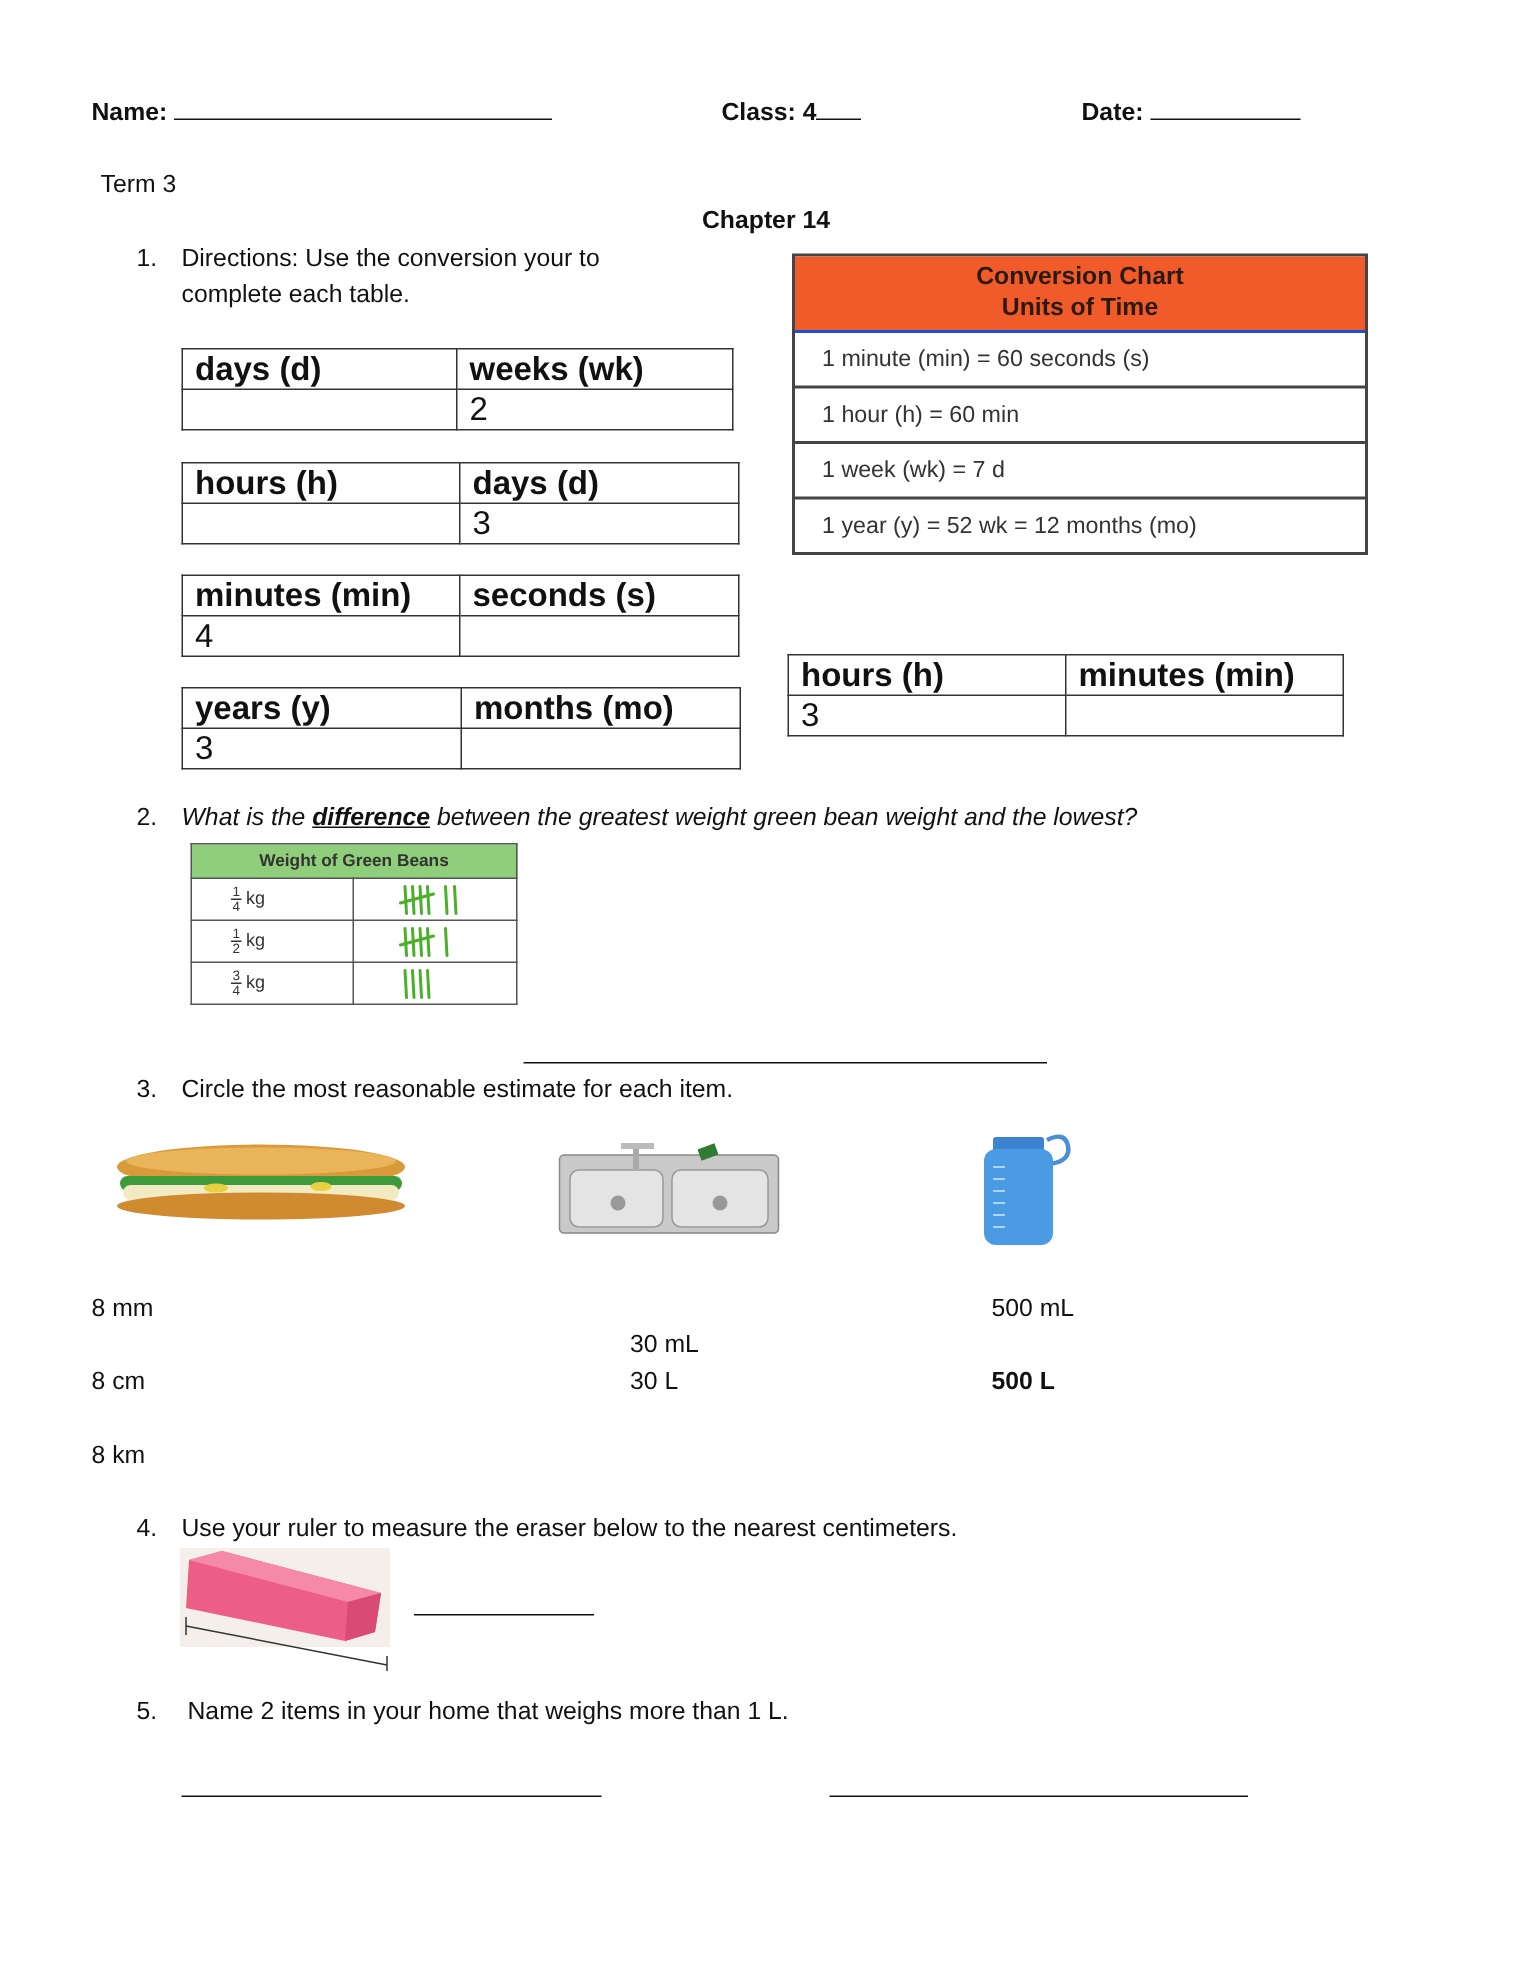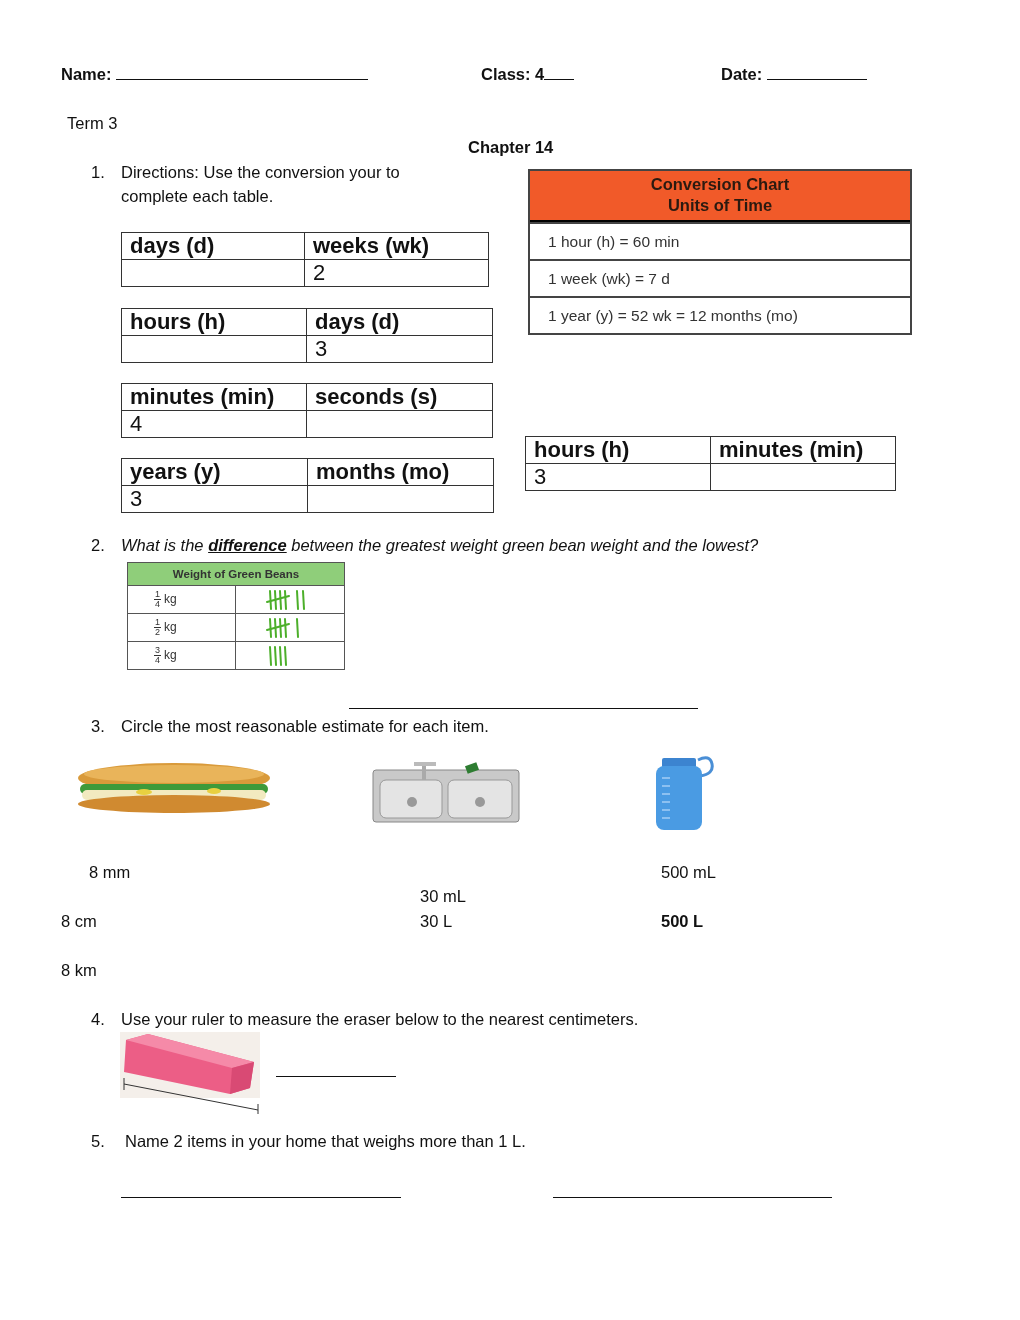--- a/index.html
+++ b/index.html
@@ -6,21 +6,21 @@
   body { width:1020px; height:1320px; position:relative; font-family:"Liberation Sans", sans-serif; color:#111; overflow:hidden; }
   .abs { position:absolute; }
   .txt { font-size:16.5px; line-height:20px; white-space:nowrap; }
   .bold { font-weight:bold; }
   .blank { display:inline-block; border-bottom:1.5px solid #111; height:16px; vertical-align:baseline; }
   .wtable { position:absolute; border-collapse:collapse; font-size:22px; }
   .wtable td { border:1.3px solid #333; padding:0 8px; height:23px; vertical-align:middle; }
   .wtable tr.head td { font-weight:bold; }
   
   .conv { position:absolute; left:528px; top:169px; width:384px; border:2px solid #444; box-sizing:border-box; background:#fff; }
-  .conv .ch { background:#f15a29; text-align:center; font-weight:bold; font-size:16.5px; line-height:21px; padding:3px 0 4px; color:#2b1a10; border-bottom:2px solid #000000; }
+  .conv .ch { background:#f15a29; text-align:center; font-weight:bold; font-size:16.5px; line-height:21px; padding:3px 0 4px; color:#2b1a10; border-bottom:2px solid #1d4ed8; }
   .conv .row { height:35px; line-height:35px; padding-left:18px; font-size:15.5px; color:#333; border-top:2px solid #444; }
   .conv .row:first-of-type { border-top:none; }
   
   .gb { position:absolute; left:127px; top:562px; width:218px; border-collapse:collapse; font-size:12px; }
   .gb td { border:1.3px solid #555; height:27px; padding:0;margin-top:24px; }
   .gb .gh td { background:#8fce7a; height:22px; text-align:center; font-weight:bold; font-size:11.5px; color:#333; }
   .gb .w { width:108px; padding-left:26px; box-sizing:border-box; color:#333; }
   .frac { display:inline-flex; flex-direction:column; align-items:center; font-size:9px; line-height:9px; vertical-align:middle; margin-right:3px; }
   .frac .n { border-bottom:1px solid #333; padding:0 1px; }
   .tally { display:flex; align-items:center; padding-left:30px; height:27px; }
@@ -95,20 +95,21 @@
         <td></td>
       </tr>
 </tbody>
   </table>
 
 <div class="conv">
   <div class="ch">
     <div>Conversion Chart</div>
     <div>Units of Time</div>
   </div>
+  <div class="row" style="border-top:none;">1 minute (min) = 60 seconds (s)</div>
   <div class="row">1 hour (h) = 60 min</div>
   <div class="row">1 week (wk) = 7 d</div>
   <div class="row">1 year (y) = 52 wk = 12 months (mo)</div>
 </div>
 
 <table class="wtable" style="left:525px;top:436px;width:371px;">
   <tbody>
       <tr class="head">
         <td style="width:168px;">hours (h)</td>
         <td>minutes (min)</td>
@@ -231,21 +232,21 @@
         <line x1="10" y1="26" x2="18" y2="26"></line>
         <line x1="10" y1="34" x2="18" y2="34"></line>
         <line x1="10" y1="42" x2="18" y2="42"></line>
         <line x1="10" y1="50" x2="18" y2="50"></line>
         <line x1="10" y1="58" x2="18" y2="58"></line>
         <line x1="10" y1="66" x2="18" y2="66"></line>
       </g>
   </svg>
 </div>
 
-<div class="abs txt" style="left:61px;top:862px;margin-left:28px;">8 mm</div>
+<div class="abs txt" style="left:61px;top:862px;">8 mm</div>
 <div class="abs txt" style="left:61px;top:911px;">8 cm</div>
 <div class="abs txt" style="left:61px;top:960px;">8 km</div>
 <div class="abs txt" style="left:420px;top:886px;">30 mL</div>
 <div class="abs txt" style="left:420px;top:911px;">30 L</div>
 <div class="abs txt" style="left:661px;top:862px;">500 mL</div>
 <div class="abs txt" style="left:661px;top:911px;font-weight:bold;">500 L</div>
 
 <div class="abs txt" style="left:91px;top:1009px;">4.</div>
 <div class="abs txt" style="left:121px;top:1009px;">Use your ruler to measure the eraser below to the nearest centimeters.</div>
 

